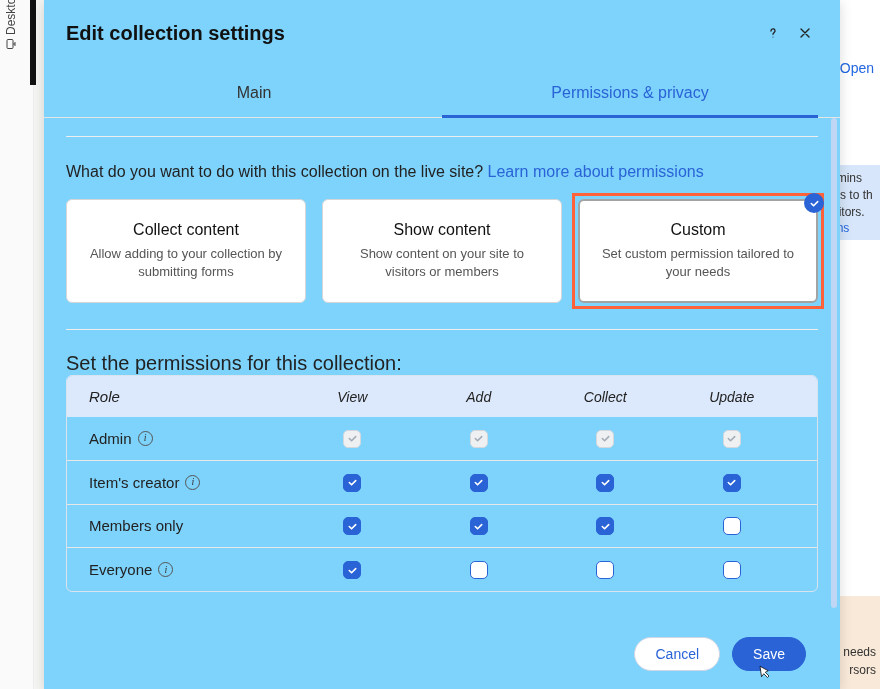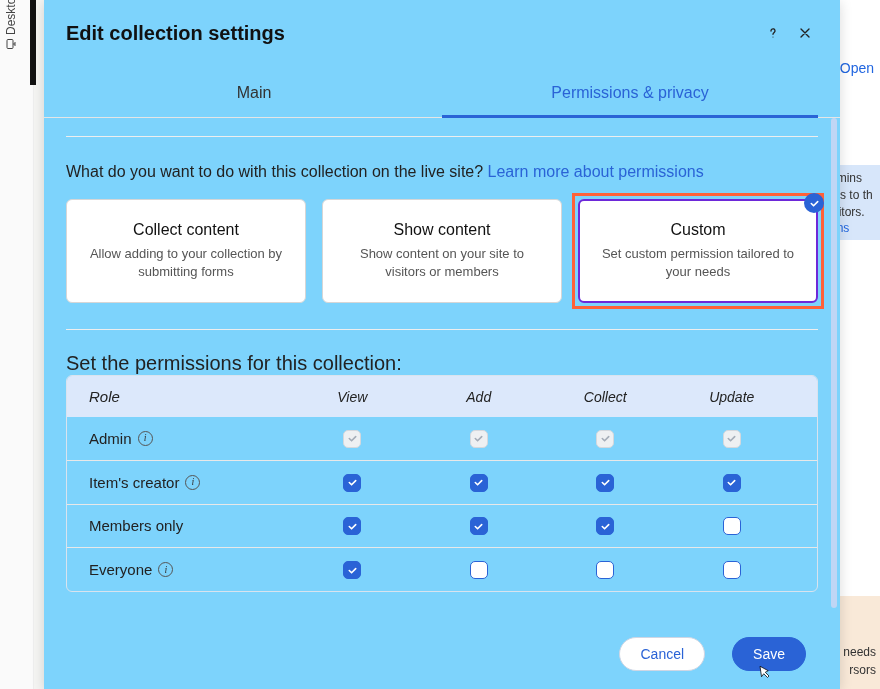--- a/index.html
+++ b/index.html
@@ -44,21 +44,21 @@
   .prompt { font-size:16px; color:#222; margin-bottom:18px;}
   .prompt a { color:#2a63d6; text-decoration:none; cursor:pointer;}
   .cards { display:flex; gap:16px; margin-bottom:10px;}
   .card-wrap { position:relative; flex:1;}
   .highlight { position:absolute; inset:-6px; border:3px solid #ff6138; pointer-events:none;}
   .card {
     border:1px solid #d6d6d6; border-radius:6px; padding:22px 16px; height:104px;
     text-align:center; display:flex; flex-direction:column; justify-content:center; cursor:pointer;
     background:#fff; position:relative;
   }
-  .card.selected { border:2px solid #6d28d9; }
+  .card.selected { border:2px solid #a3a3a3; }
   .card .ct { font-size:16px; color:#111; margin-bottom:6px;}
   .card .cd { font-size:13px; color:#555; line-height:1.35;}
   .badge {
     position:absolute; top:-8px; right:-8px; width:20px; height:20px; border-radius:50%;
     background:#2a63d6; display:flex; align-items:center; justify-content:center;
   }
   .divider2 { border:0; border-top:1px solid #eee; margin:26px 0 22px;}
   .set-title { font-size:20px; color:#222; }
   .table { border:1px solid #d9e3ee; border-radius:6px; overflow:hidden; }
   .trow { display:flex; align-items:center; padding:12px 22px; border-top:1px solid #e8e8e8;}
@@ -69,21 +69,21 @@
   .cell.col  { flex:1; text-align:center;}
   .info-ic { width:15px; height:15px; border:1px solid #555; border-radius:50%; display:inline-flex; align-items:center; justify-content:center; font-size:10px; font-style:italic; font-family:Georgia,serif; color:#333; line-height:1;}
   .chk {
     width:18px; height:18px; border-radius:5px; display:inline-flex; align-items:center; justify-content:center;
     cursor:pointer; vertical-align:middle;
   }
   .chk.disabled { background:#eef0f2; border:1px solid #d4d8dd; cursor:default;}
   .chk.checked  { background:#2a63d6; border:1px solid #2a63d6;}
   .chk.unchecked{ background:#fff; border:1.5px solid #2a63d6;}
   .chk svg { display:block;}
-  .footer { padding:16px 34px 18px; display:flex; justify-content:flex-end; gap:27px; align-items:center;}
+  .footer { padding:16px 34px 18px; display:flex; justify-content:flex-end; gap:12px; align-items:center;}
   .btn { height:34px; padding:0 20px; border-radius:17px; font-size:14px; cursor:pointer; display:inline-flex; align-items:center;}
   .btn-cancel { background:#fff; border:1px solid #cfd6e4; color:#2a63d6;}
   .btn-save   { background:#2a63d6; border:1px solid #2a63d6; color:#fff; font-weight:500;}
   .cursor { position:absolute; right:68px; bottom:6px; pointer-events:none;}
 </style>
 </head>
 <body>
 
 <div class="bg-left">
   <div class="rot">

